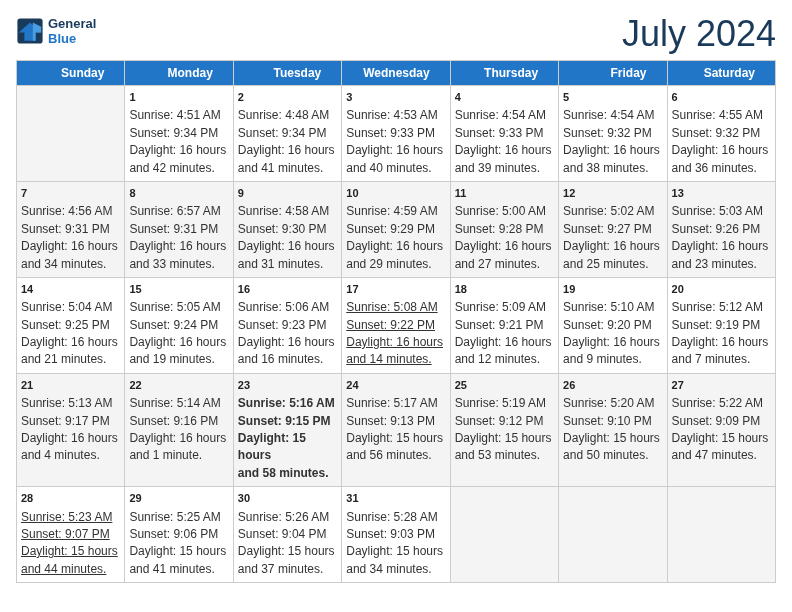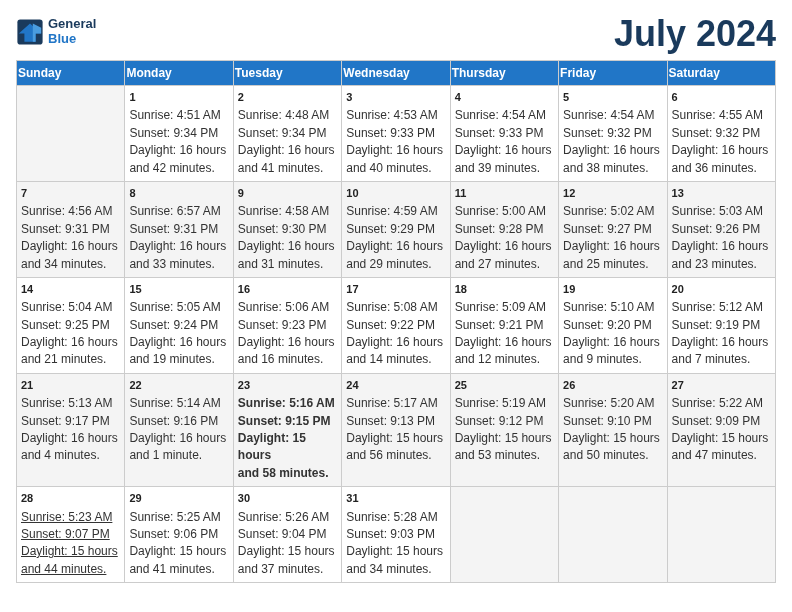--- a/index.html
+++ b/index.html
@@ -11,49 +11,49 @@
       padding: 16px;
     }
     .header {
       display: flex;
       justify-content: space-between;
       align-items: flex-start;
       margin-bottom: 8px;
     }
     .logo {
       display: flex;
-      align-items: flex-end;
+      align-items: center;
       gap: 4px;
     }
     .logo-icon {
       width: 28px;
       height: 28px;
     }
     .title-block { text-align: right; }
     .month-title {
       font-size: 36px;
-      font-weight: bold;
+      font-weight: normal;
       color: #1a3a5c;
       line-height: 1;
     }
     .location-title {
       font-size: 15px;
       color: #333;
       margin-top: 2px;
     }
     table {
       width: 100%;
       border-collapse: collapse;
       font-size: 10.5px;
     }
     thead tr th {
       background: #2176c7;
       color: #fff;
-      padding: 5px 1px;
-      text-align: left;
+      padding: 5px 20px;
+      text-align: right;
       font-size: 12px;
       font-weight: bold;
       border: 1px solid #ccc;
     }
     tbody tr td {
       border: 1px solid #ccc;
       vertical-align: top;
       padding: 4px;
       width: calc(100% / 7);
       min-height: 80px;
@@ -224,21 +224,21 @@
         </td>
         <td>
           <span class="day-num">16</span>
           <div class="day-info" style="white-space: pre-line;">Sunrise: 5:06 AM
 Sunset: 9:23 PM
 Daylight: 16 hours
 and 16 minutes.</div>
         </td>
         <td>
           <span class="day-num">17</span>
-          <div class="day-info" style="white-space: pre-line;">Sunrise: 5:08 AM
+          <div class="day-info" style="white-space: pre-line; text-decoration: underline;">Sunrise: 5:08 AM
 Sunset: 9:22 PM
 Daylight: 16 hours
 and 14 minutes.</div>
         </td>
         <td>
           <span class="day-num">18</span>
           <div class="day-info" style="white-space: pre-line;">Sunrise: 5:09 AM
 Sunset: 9:21 PM
 Daylight: 16 hours
 and 12 minutes.</div>

